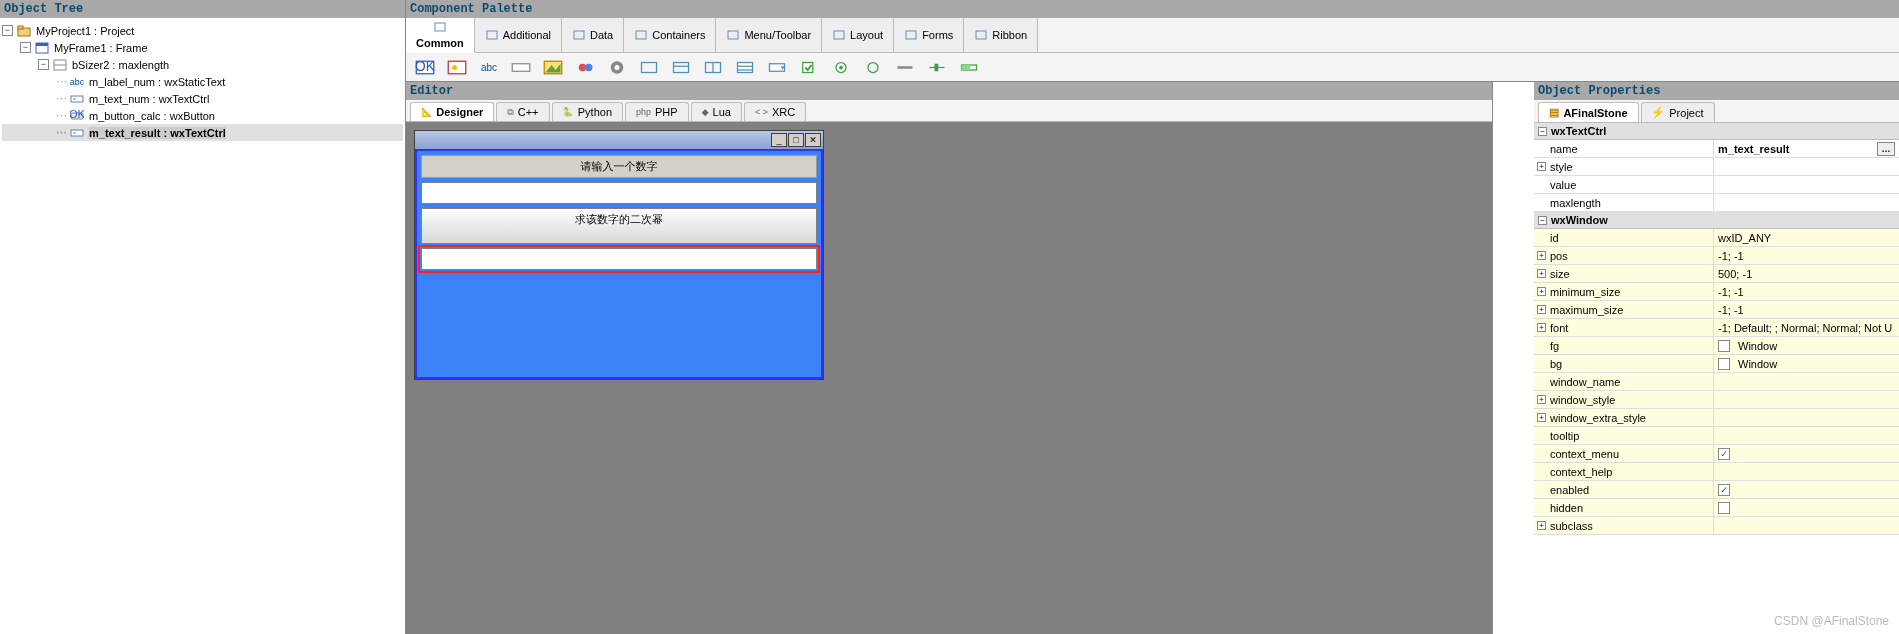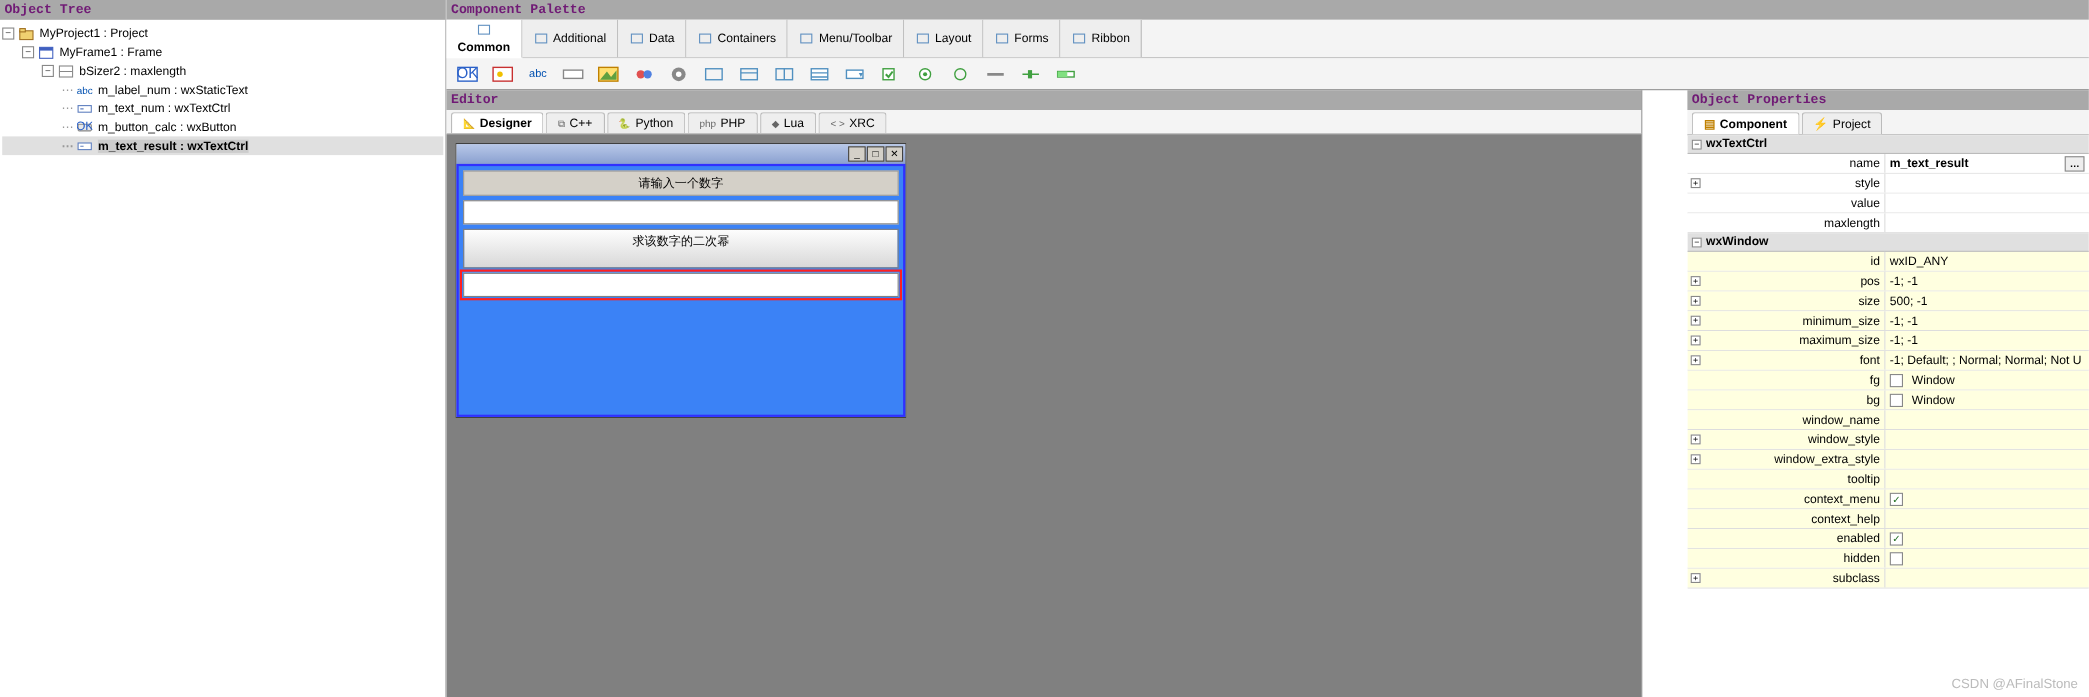--- a/index.html
+++ b/index.html
@@ -1,18 +1,18 @@
 <!DOCTYPE html>
 <html><head>
 <meta charset="utf-8">
 <style>
 * { box-sizing: border-box; margin: 0; padding: 0; font-family: Tahoma, Arial, sans-serif; font-size: 11px; }
 body { background: #fff; display: flex; flex-direction: row; height: 634px; width: 1899px; overflow: hidden; }
 
-.panel-title { background: #a9a9a9; color: #701a75; font-weight: bold; padding: 2px 4px; font-family: "Courier New", monospace; font-size: 12px; }
+.panel-title { background: #a9a9a9; color: #0c4a6e; font-weight: bold; padding: 2px 4px; font-family: "Courier New", monospace; font-size: 12px; }
 
 
 .left-pane { width: 406px; border-right: 1px solid #888; background: #fff; display: flex; flex-direction: column; }
 .tree { padding: 4px 2px; }
 .tree-row { display: flex; align-items: center; height: 17px; white-space: nowrap; cursor: default; }
 .tree-row.selected { background: #e0e0e0; font-weight: bold; }
 .tree-label.selected-text { background: #ccc; }
 .indent { display: inline-block; }
 .expander { width: 11px; height: 11px; border: 1px solid #888; display: inline-flex; align-items: center; justify-content: center; font-size: 9px; line-height: 9px; margin-right: 3px; color: #444; background: #fff; }
 .node-icon { width: 16px; height: 14px; margin-right: 4px; display: inline-flex; align-items: center; justify-content: center; }
@@ -48,21 +48,21 @@
 .text-input.selected { outline: 2px solid #ff2020; outline-offset: 1px; }
 .form-button { width: 100%; height: 36px; border: 1px solid #808080; background: linear-gradient(#fdfdfd, #d8d8d8); text-align: center; padding: 3px; }
 
 
 .props-col { width: 365px; display: flex; flex-direction: column; }
 .prop-tabs { display: flex; background: #f4f4f4; border-bottom: 1px solid #bbb; padding: 2px 4px 0 4px; gap: 2px; }
 .prop-body { flex: 1; overflow: auto; }
 .prop-section { background: #e0e0e0; font-weight: bold; padding: 2px 4px; border-bottom: 1px solid #bbb; display: flex; align-items: center; gap: 4px; }
 .section-exp { width: 9px; height: 9px; border: 1px solid #888; display: inline-flex; align-items: center; justify-content: center; font-size: 8px; background: #fff; font-weight: normal; }
 .prop-row { display: flex; border-bottom: 1px solid #ddd; height: 18px; align-items: stretch; }
-.prop-row .k { width: 180px; padding: 2px 4px 2px 16px; border-right: 1px solid #ddd; background: #fff; display: flex; align-items: center; gap: 4px; position: relative; justify-content: flex-end; }
+.prop-row .k { width: 180px; padding: 2px 4px 2px 16px; border-right: 1px solid #ddd; background: #fff; display: flex; align-items: center; gap: 4px; position: relative; }
 .prop-row.yl .k, .prop-row.yl .v { background: #ffffe0; }
 .prop-row .k .pm { position: absolute; left: 3px; width: 9px; height: 9px; border: 1px solid #888; display: inline-flex; align-items: center; justify-content: center; font-size: 8px; background: #fff; }
 .prop-row .v { flex: 1; padding: 2px 4px; background: #fff; display: flex; align-items: center; gap: 4px; }
 .prop-row.bold-val .v { font-weight: bold; }
 .prop-row .dots-btn { width: 18px; height: 14px; border: 1px solid #888; background: #eee; font-size: 9px; display: inline-flex; align-items: center; justify-content: center; margin-left: auto; }
 .chk { width: 12px; height: 12px; border: 1px solid #888; display: inline-flex; align-items: center; justify-content: center; font-size: 9px; background: #fff; margin-right: 4px; }
 .chk.on::after { content: "✓"; color: #1a6b1a; }
 .swatch { width: 12px; height: 12px; border: 1px solid #888; background: #fff; margin-right: 4px; }
 
 .watermark { position: fixed; right: 10px; bottom: 6px; color: #bbb; font-size: 12px; pointer-events: none; }
@@ -353,21 +353,21 @@
           </div>
         </div>
       </div>
     </div>
 
     <div class="props-col">
       <div class="panel-title">Object Properties</div>
       <div class="prop-tabs" id="prop-tabs">
           <div class="e-tab active">
             <span style="color:#c08000;">▤</span>
-            <span>Component</span>
+            <span>AFinalStone</span>
           </div>
           <div class="e-tab">
             <span style="color:#e0b000;">⚡</span>
             <span>Project</span>
           </div>
         </div>
       <div class="prop-body" id="prop-body">
           <div class="prop-section">
             <span class="section-exp">−</span>
             <span>wxTextCtrl</span>

